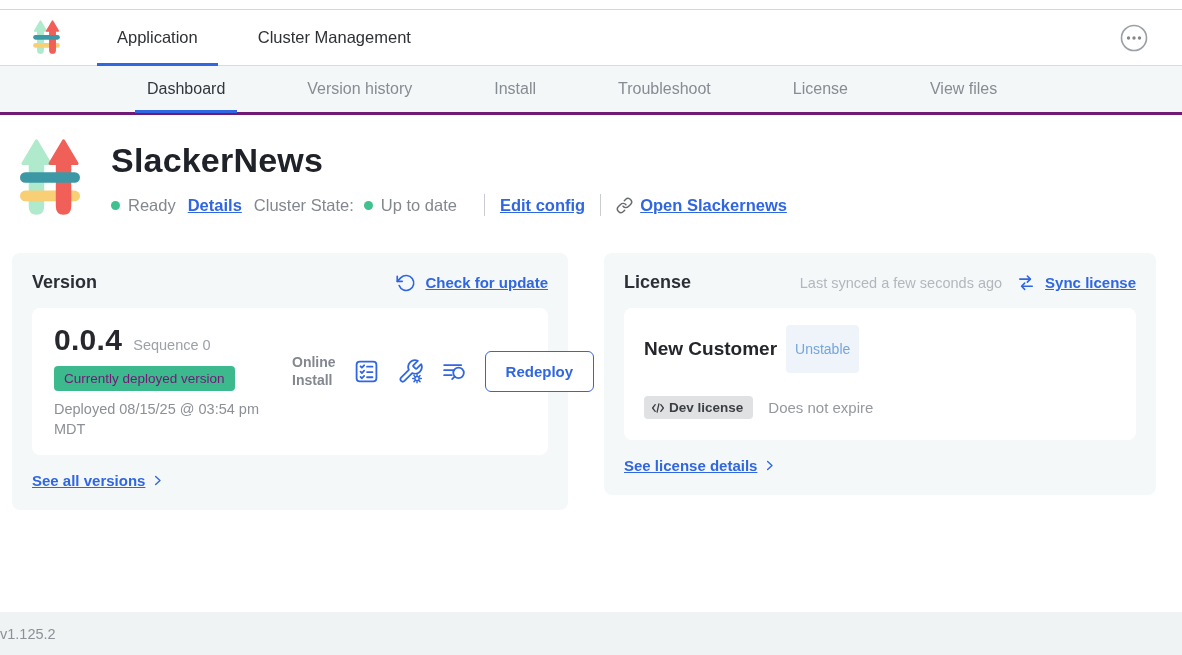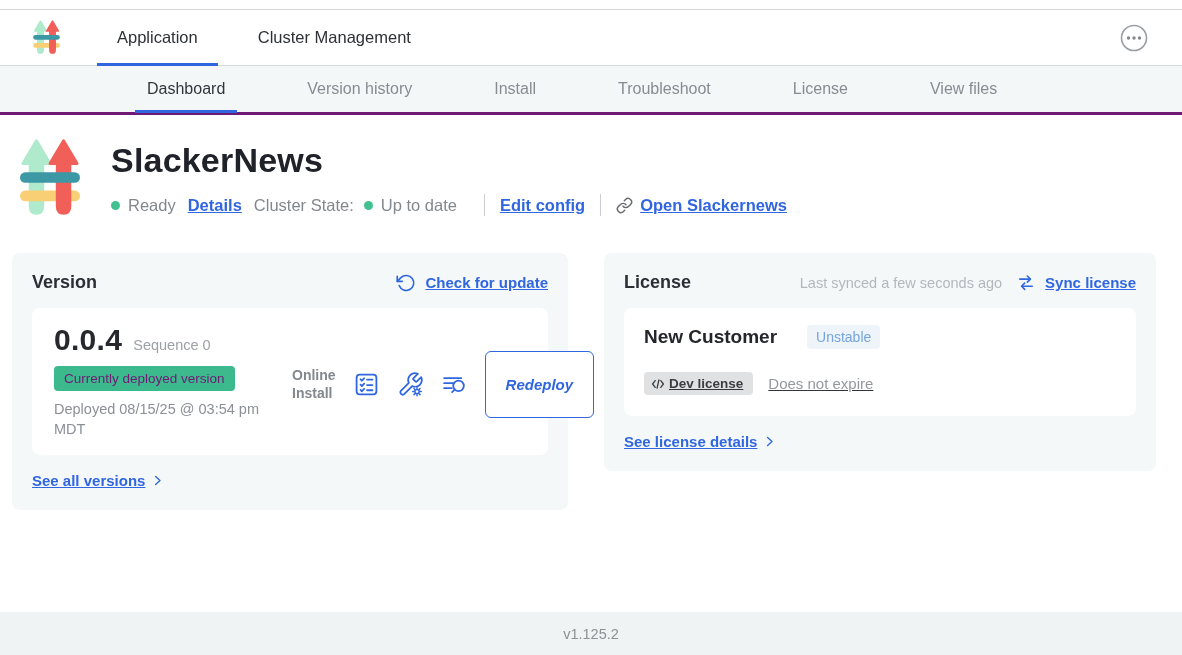--- a/index.html
+++ b/index.html
@@ -70,38 +70,38 @@
   .ver-number-row{display:flex;align-items:baseline;}
   .ver-number{font-size:30px;font-weight:700;color:#26282e;letter-spacing:.3px;text-align:center;}
   .ver-seq{font-size:14.5px;color:#9ca0a7;margin-left:11px;}
   .deployed-badge{display:inline-block;background:var(--success-green);color:#701a75;
     font-size:13.5px;font-weight:400;border-radius:4px;padding:5px 10px;margin-top:9px;white-space:nowrap;}
   .deployed-at{font-size:14.5px;color:#8c9096;margin-top:9px;max-width:232px;line-height:1.35;}
   .ver-right{display:flex;align-items:center;gap:17px;margin-left:auto;margin-top:28px;align-self:flex-start;}
   .install-type{font-size:14px;font-weight:700;color:#83878e;white-space:pre-line;line-height:1.25;}
   .icon-btn{background:none;border:none;padding:0;cursor:pointer;display:block;height:27px;}
   .redeploy-btn{background:#fff;border:1.5px solid var(--accent-blue);border-radius:6px;
-    color:var(--accent-blue);font-size:15px;font-weight:700;padding:24px 20px;cursor:pointer;
-    font-family:inherit;font-style:italic;}
+    color:var(--accent-blue);font-size:15px;font-weight:700;padding:11px 20px;cursor:pointer;
+    font-family:inherit;}
   .card-foot-link{display:inline-flex;align-items:center;margin-top:17px;font-size:15px;gap:5px;}
 
   
   .license-inner{padding:17px 20px 21px 20px;}
   .lic-name-row{display:flex;align-items:center;}
   .lic-name{font-size:19px;font-weight:700;color:#24262c;}
-  .channel-badge{margin-left:30px;background:#eff4fa;color:#74a5dc;font-size:14px;
-    border-radius:4px;padding:4px 9px;}
-  .lic-detail-row{display:flex;align-items:center;margin-top:23px;text-decoration:underline;}
+  .channel-badge{margin-left:9px;background:#eff4fa;color:#74a5dc;font-size:14px;
+    border-radius:4px;padding:16px 9px;}
+  .lic-detail-row{display:flex;align-items:center;margin-top:23px;}
   .type-badge{display:inline-flex;align-items:center;gap:4px;background:#dfe1e3;
     border-radius:4px;padding:4px 10px 4px 7px;font-size:13.5px;font-weight:700;color:#3b3e43;}
   .expiry{font-size:15px;color:#95999e;margin-left:15px;}
 
   
   .footer{margin-top:auto;height:43px;background:#eff3f4;display:flex;align-items:center;
-    justify-content:center;font-size:14.5px;color:#8d9196;}
+    font-size:14.5px;color:#8d9196;}
 
   svg{display:block;}
 </style>
 </head>
 <body>
 
 <div class="top-strip"></div>
 <div class="top-strip-line"></div>
 
 <div class="navbar">

